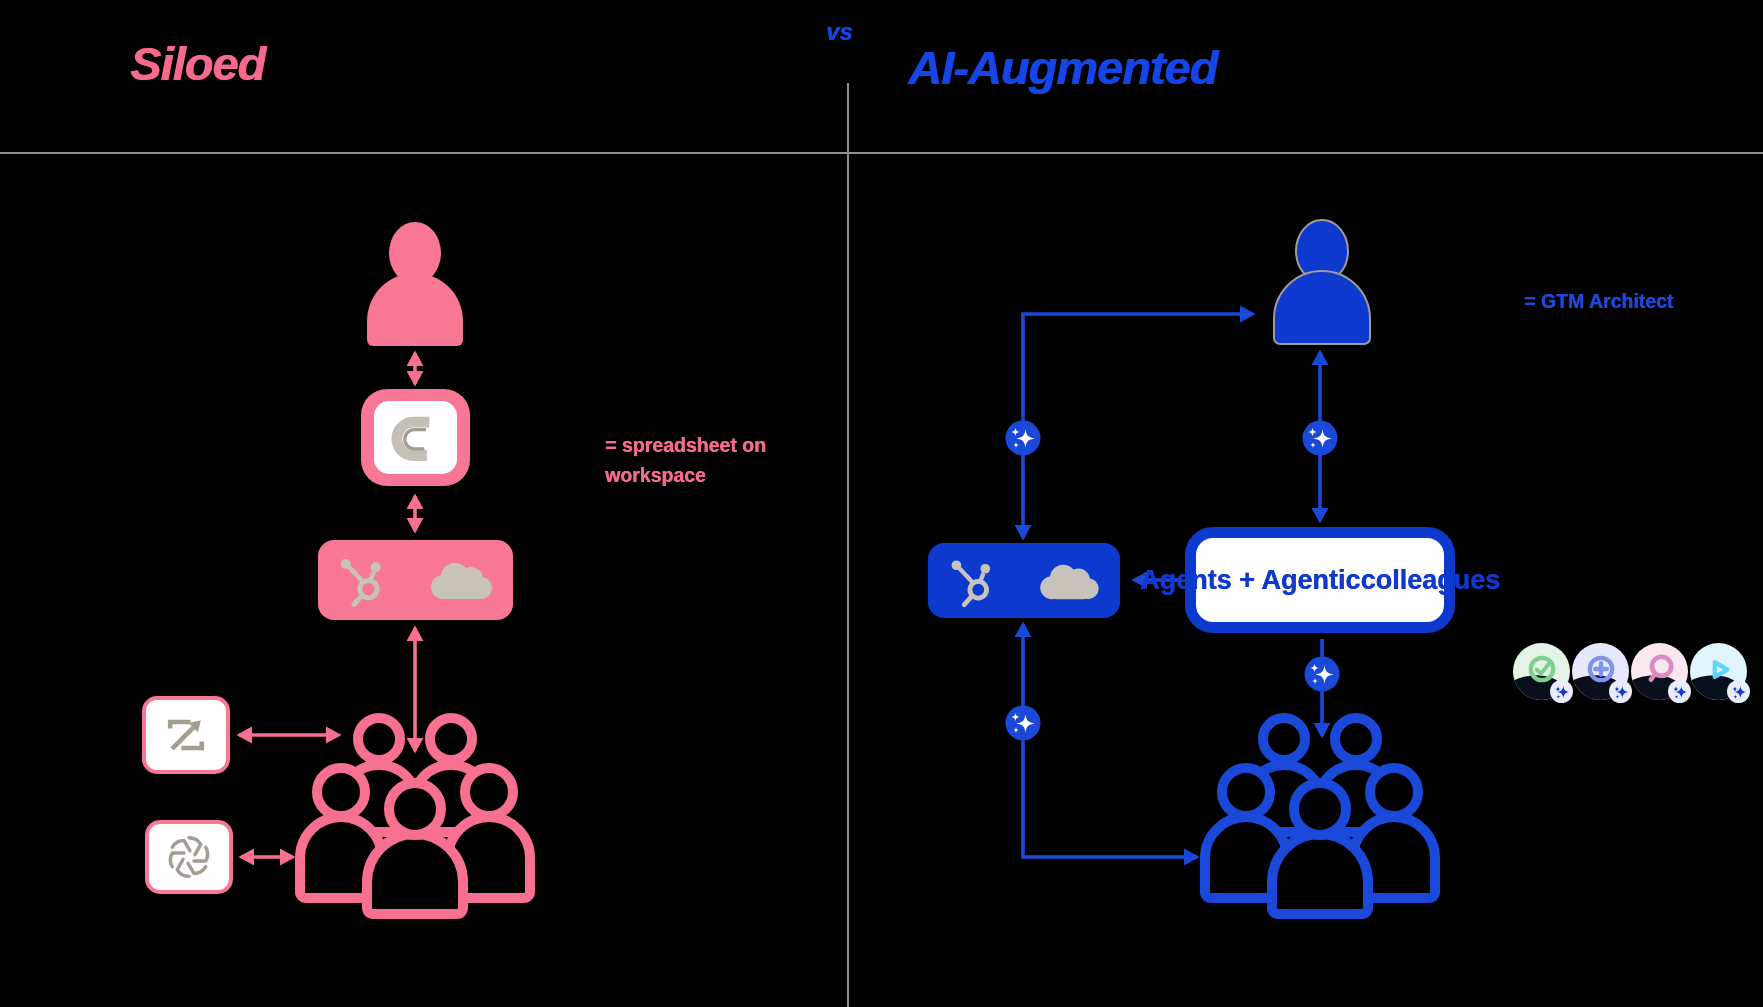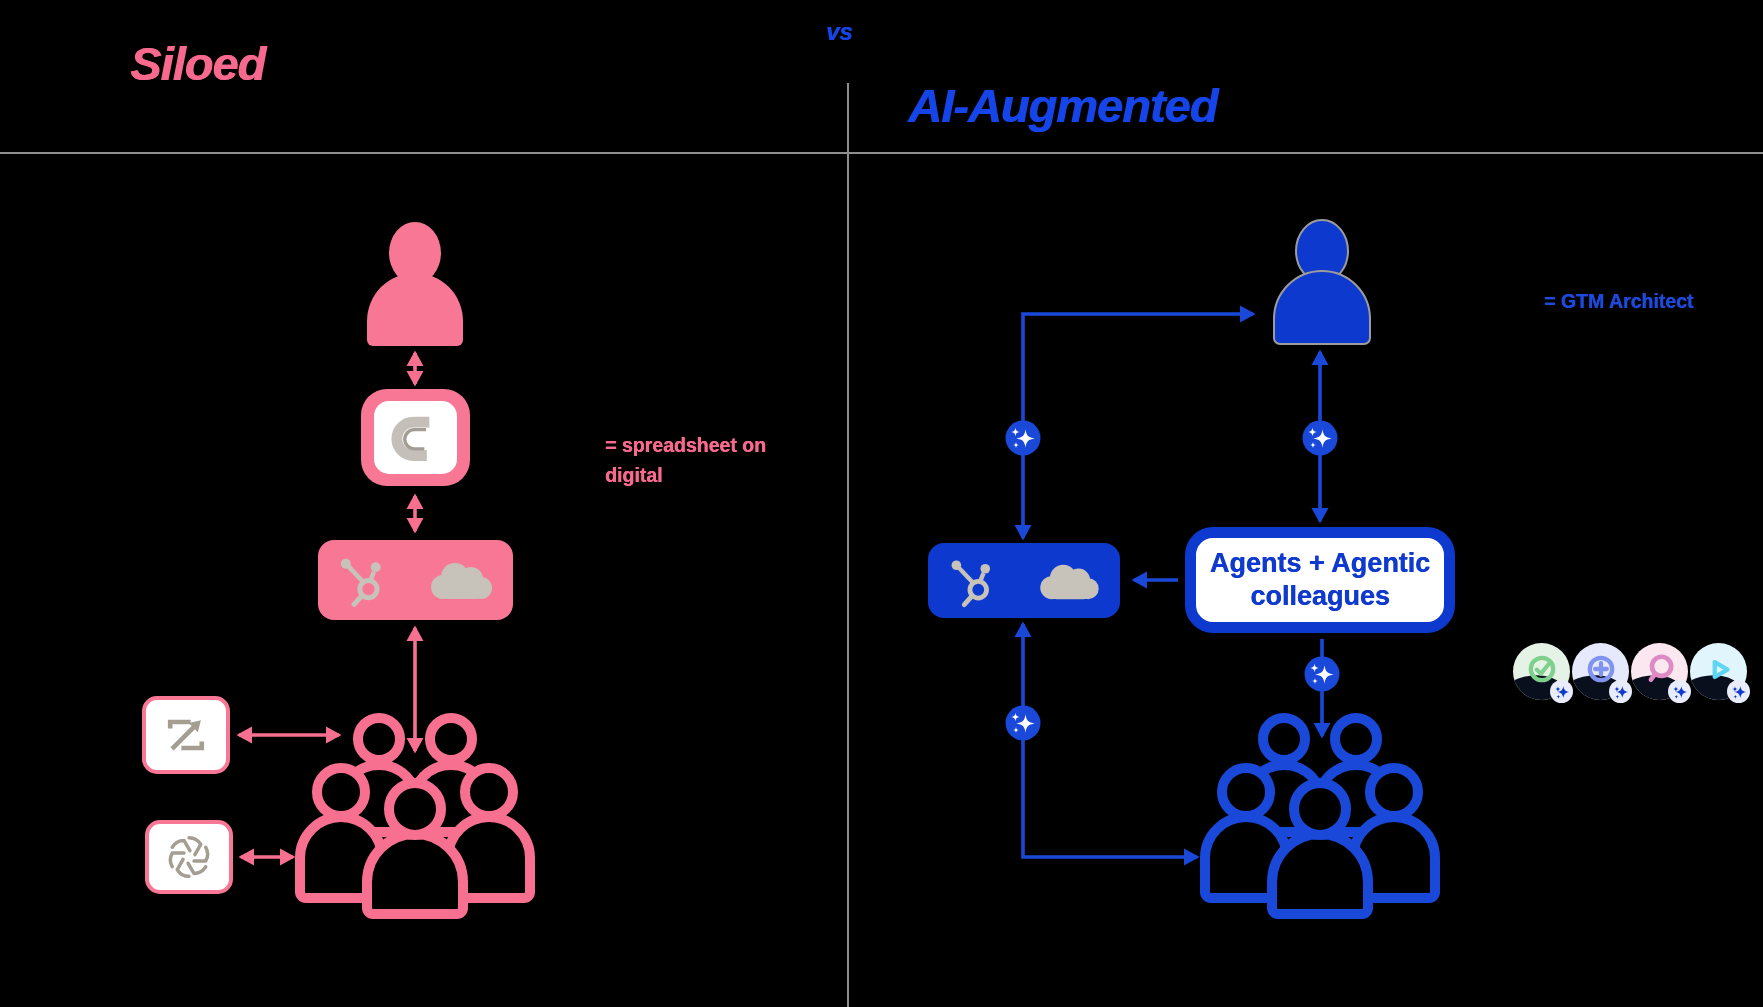--- a/index.html
+++ b/index.html
@@ -2,21 +2,21 @@
 <html style="--pink-fill: #F87795; --pink-arrow: #F8708F; --pink-text: #F8698E; --blue-fill: #0E39CE; --blue-arrow: #1A49DA; --blue-text: #1D4ADC; --blue-title: #1545E8; --blue-box-text: #0F3ACD; --gray-line: #8E8E8E; --icon-gray: #C7C2BA; --icon-gray-dark: #A49E92; --clay-gray: #C4BFB8; --clay-gray-dark: #A39D94; --chip-wedge: #0A0F1E; --badge-bg: #E9EDFB; --chip1-bg: #E5F3E6; --chip2-bg: #E6E9FC; --chip3-bg: #FBE7F0; --chip4-bg: #E0F6FC; --chip1-glyph: #7FCF8D; --chip2-glyph: #8093EE; --chip3-glyph: #DE8BC3; --chip4-glyph: #5FD5F4; --person-outline: #9C9C9C;"><head>
 <meta charset="utf-8">
 <style>
   html,body{margin:0;padding:0;background:#000;}
   .canvas{position:relative;width:1763px;height:1007px;background:#000;overflow:hidden;
           font-family:"Liberation Sans", sans-serif;padding-left:32px;}
   .abs{position:absolute;}
   
   .title{font-style:italic;font-weight:bold;font-size:47px;letter-spacing:-1px;white-space:nowrap;}
   .title-left{left:130px;top:36px;color:var(--pink-text);text-shadow:0.8px 0 0 var(--pink-text);}
-  .title-right{left:908px;top:40px;color:var(--blue-title);text-shadow:0.8px 0 0 var(--blue-title);margin-top:38px;}
+  .title-right{left:908px;top:40px;color:var(--blue-title);text-shadow:0.8px 0 0 var(--blue-title);}
   .vs{left:826px;top:18px;font-size:24px;font-style:italic;font-weight:bold;color:var(--blue-title);
       text-shadow:0.5px 0 0 var(--blue-title);}
   
   .hline{left:0;top:152px;width:1763px;height:2px;background:var(--gray-line);}
   .vline{left:847px;top:83px;width:2px;height:924px;background:var(--gray-line);}
   
   .note{font-weight:bold;font-size:19.5px;line-height:30px;white-space:nowrap;}
   .note-pink{color:var(--pink-text);text-shadow:0.4px 0 0 var(--pink-text);margin-left:20px;}
   .note-blue{color:var(--blue-text);text-shadow:0.4px 0 0 var(--blue-text);}
   
@@ -25,21 +25,21 @@
   .crm-rect.blue{background:var(--blue-fill);}
   
   .clay-outer{background:var(--pink-fill);border-radius:26px;}
   .clay-inner{position:absolute;left:13px;top:12px;right:13px;bottom:12px;background:#fff;
               border-radius:15px;display:flex;align-items:center;justify-content:center;}
   
   .tool-box{background:#fff;border:4px solid var(--pink-fill);border-radius:15px;
             display:flex;align-items:center;justify-content:center;box-sizing:border-box;}
   
   .agents-box{background:#fff;border:11px solid var(--blue-fill);border-radius:28px;
-              box-sizing:border-box;display:flex;flex-direction:column;align-items:center;
+              box-sizing:border-box;display:flex;flex-direction:row;align-items:center;
               justify-content:center;}
   .agents-box .line{color:var(--blue-box-text);font-weight:bold;font-size:27px;line-height:33px;
               text-shadow:0.5px 0 0 var(--blue-box-text);white-space:nowrap;}
   
   .chip-wrap{width:57px;height:57px;}
   .chip{position:absolute;inset:0;border-radius:50%;overflow:hidden;}
   .chip .wedge{position:absolute;width:74px;height:50px;left:-20px;bottom:-26px;
                background:var(--chip-wedge);border-radius:50%;transform:rotate(-14deg);}
   .chip .glyph{position:absolute;left:50%;top:46%;transform:translate(-50%,-50%);}
   .badge{position:absolute;width:23px;height:23px;right:-3px;bottom:-3px;border-radius:50%;
@@ -134,21 +134,21 @@
     <div class="clay-inner">
       <svg width="50" height="50" viewBox="0 0 60 60">
         <path d="M46,11 H27 a20,20 0 0 0 0,40 h16" fill="none" stroke="var(--clay-gray)" stroke-width="13"></path>
         <path d="M42,20 H28 a11.5,11.5 0 0 0 0,23 h12" fill="none" stroke="var(--clay-gray-dark)" stroke-width="4"></path>
       </svg>
     </div>
   </div>
 
   <div class="abs note note-pink" style="left:585px;top:430px;">
     <div>= spreadsheet on</div>
-    <div>digital</div>
+    <div>workspace</div>
   </div>
 
   <div class="abs crm-rect pink" style="left:318px;top:540px;width:195px;height:80px;">
     <svg width="58" height="56" viewBox="0 0 64 60">
       <g stroke="var(--icon-gray)" fill="none">
         <circle cx="38" cy="40" r="9.5" stroke-width="5.5"></circle>
         <path d="M16,15 L32,32" stroke-width="5"></path>
         <path d="M44,21 L40,31" stroke-width="5"></path>
         <path d="M31,47 L22,57" stroke-width="5.5" stroke-linecap="round"></path>
       </g>
@@ -205,21 +205,21 @@
     <circle cx="115" cy="103" r="26"></circle>
   </svg>
 
   <svg class="abs" style="left:1262px;top:220px" width="120" height="124" viewBox="0 0 120 124">
     <g fill="var(--blue-fill)" stroke="var(--person-outline)" stroke-width="2">
       <ellipse cx="60" cy="31" rx="26" ry="31"></ellipse>
       <path d="M12,118 V99 A48,48 0 0 1 108,99 V118 a6,6 0 0 1 -6,6 H18 a6,6 0 0 1 -6,-6 Z"></path>
     </g>
   </svg>
 
-  <div class="abs note note-blue" style="left:1524px;top:286px;margin-left:20px;">= GTM Architect</div>
+  <div class="abs note note-blue" style="left:1524px;top:286px;">= GTM Architect</div>
 
   <div class="abs crm-rect blue" style="left:928px;top:543px;width:192px;height:75px;">
     <svg width="56" height="54" viewBox="0 0 64 60">
       <g stroke="var(--icon-gray)" fill="none">
         <circle cx="38" cy="40" r="9.5" stroke-width="5.5"></circle>
         <path d="M16,15 L32,32" stroke-width="5"></path>
         <path d="M44,21 L40,31" stroke-width="5"></path>
         <path d="M31,47 L22,57" stroke-width="5.5" stroke-linecap="round"></path>
       </g>
       <g fill="var(--icon-gray)">

